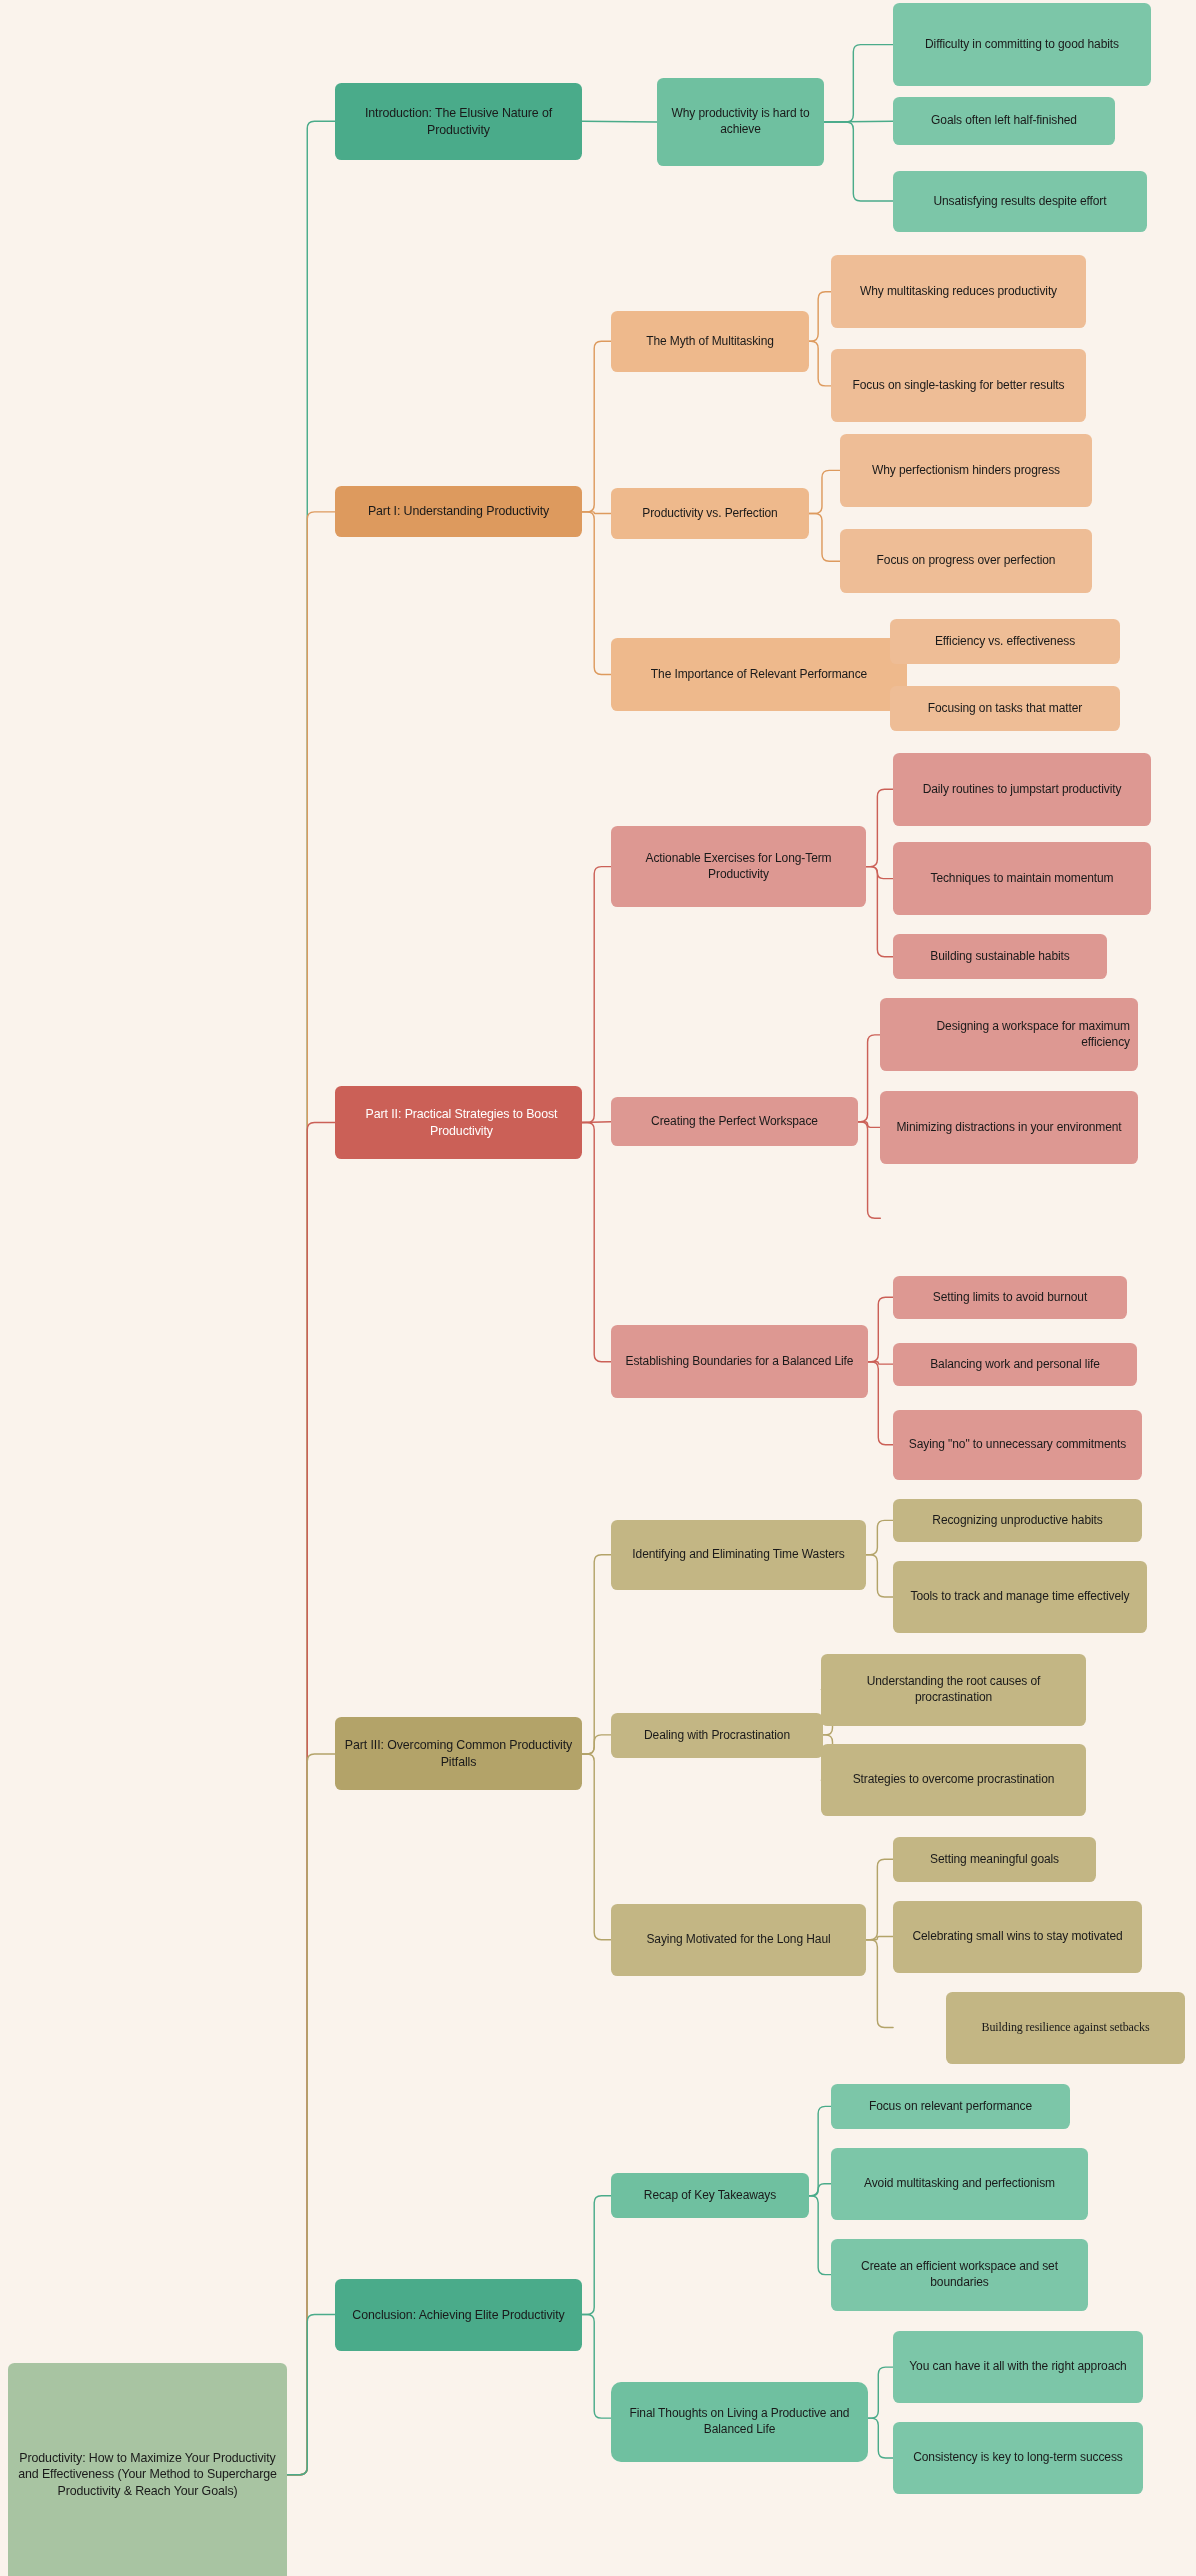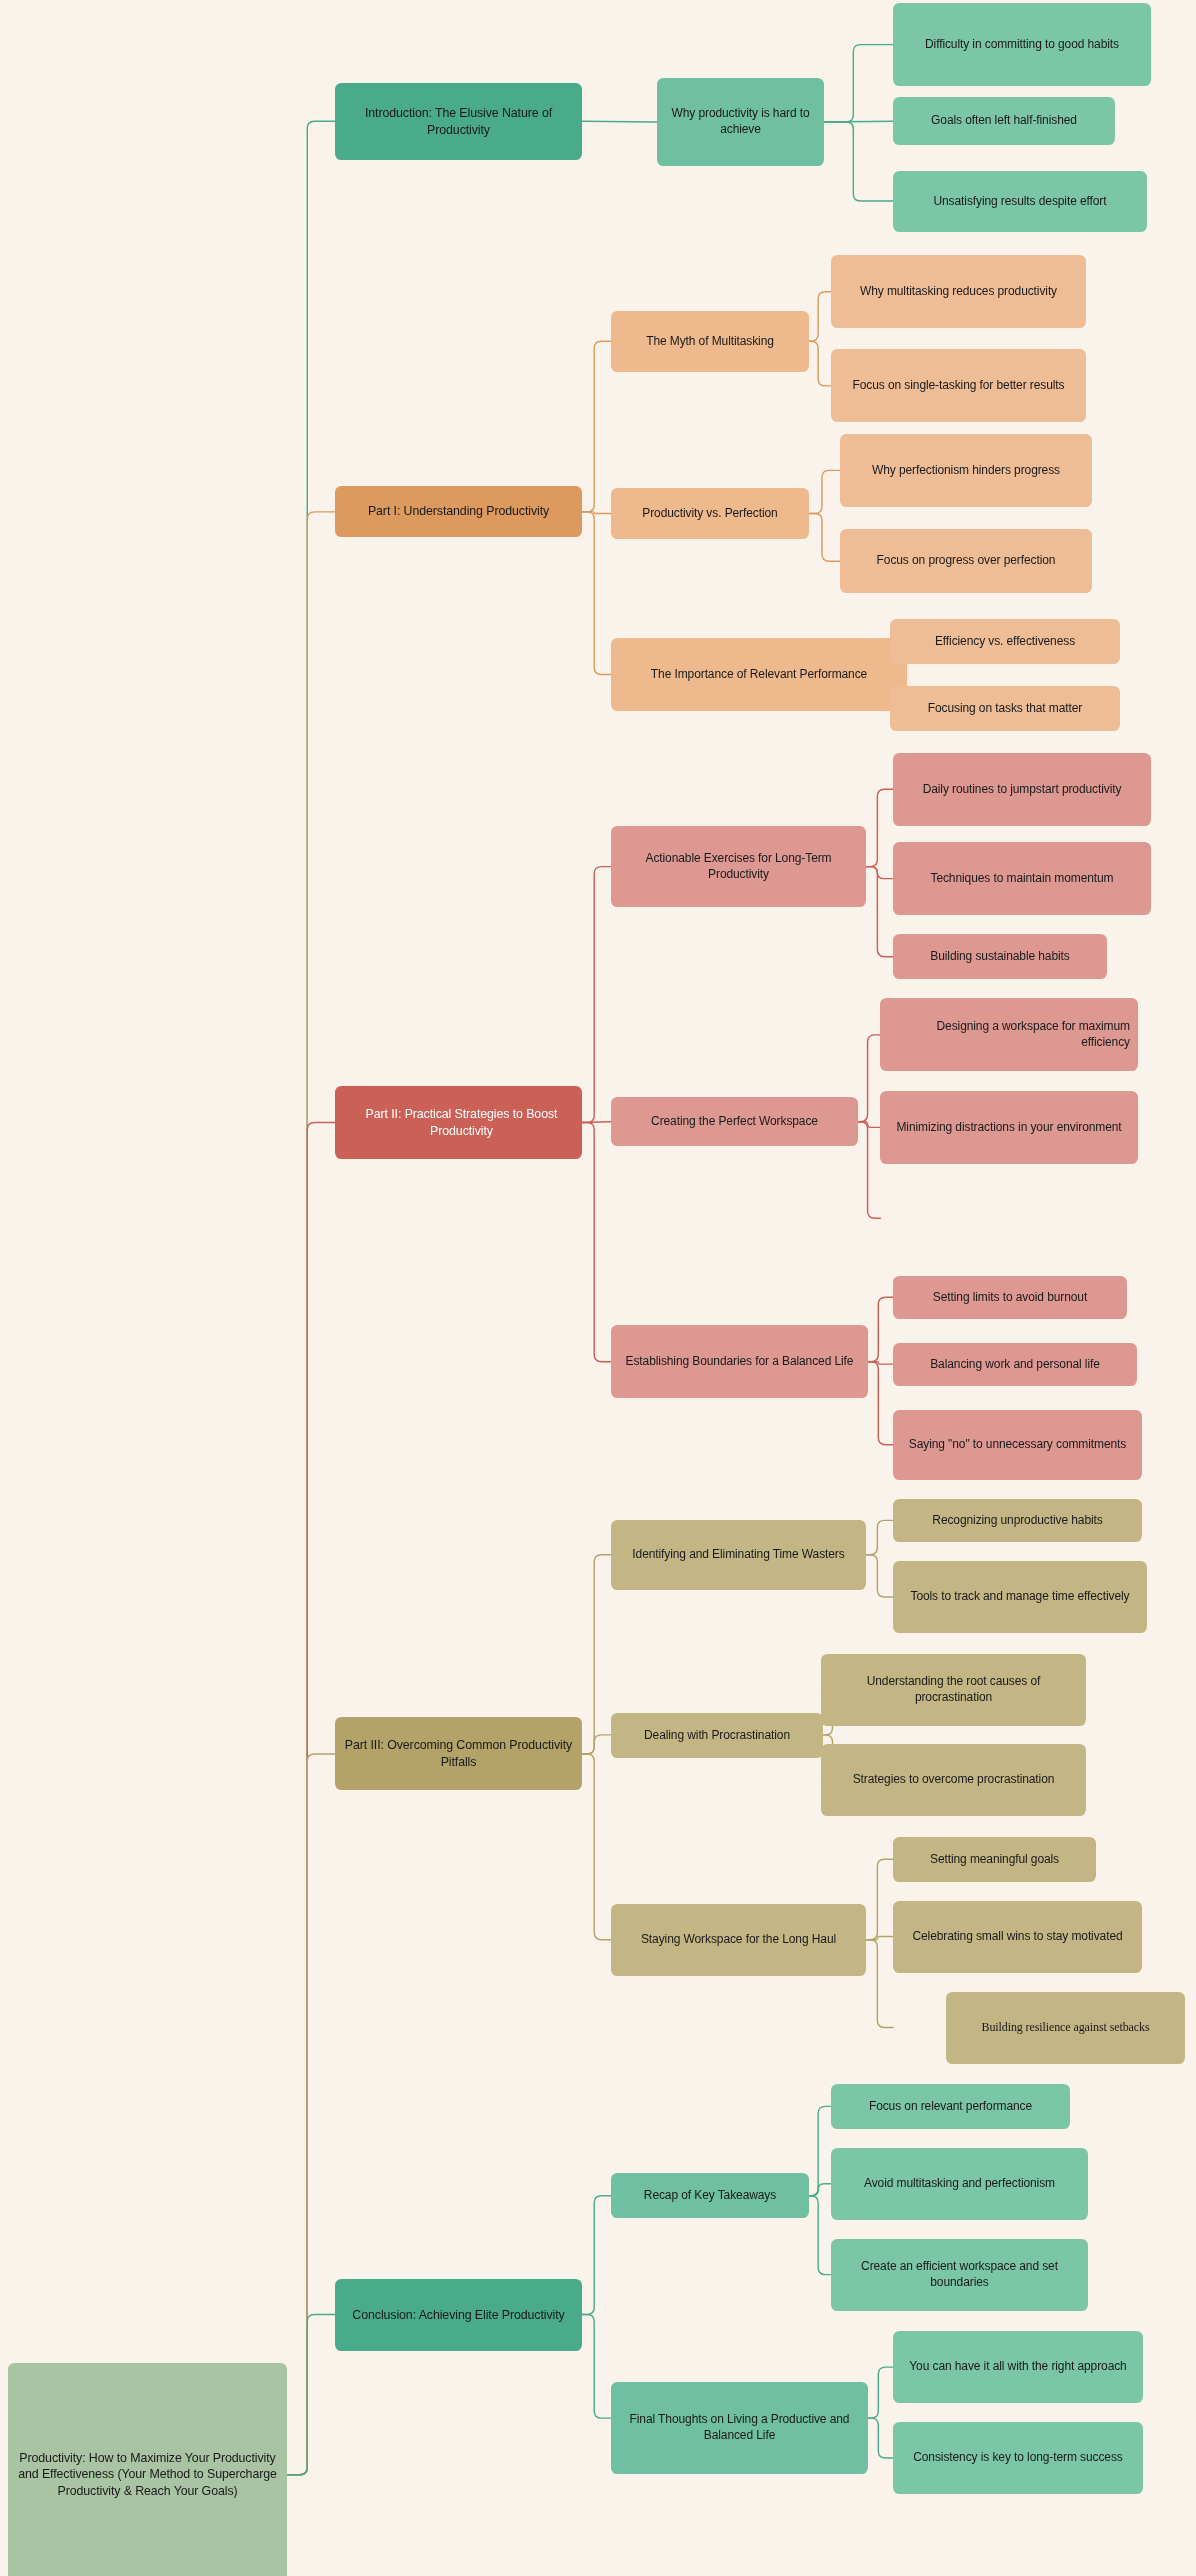--- a/index.html
+++ b/index.html
@@ -116,28 +116,28 @@
   <div class="node l3" style="left: 893px; top: 1343px; width: 244px; height: 43px; background: rgb(221, 152, 146);">Balancing work and personal life</div>
   <div class="node l3" style="left: 893px; top: 1410px; width: 249px; height: 70px; background: rgb(221, 152, 146);">Saying "no" to unnecessary commitments</div>
 
   <div class="node l1" style="left: 335px; top: 1717px; width: 247px; height: 73px; background: rgb(179, 163, 105);">Part III: Overcoming Common Productivity Pitfalls</div>
   <div class="node l2" style="left: 611px; top: 1520px; width: 255px; height: 70px; background: rgb(195, 182, 132);">Identifying and Eliminating Time Wasters</div>
   <div class="node l3" style="left: 893px; top: 1499px; width: 249px; height: 43px; background: rgb(195, 182, 132);">Recognizing unproductive habits</div>
   <div class="node l3" style="left: 893px; top: 1561px; width: 254px; height: 72px; background: rgb(195, 182, 132);">Tools to track and manage time effectively</div>
   <div class="node l2" style="left: 611px; top: 1713px; width: 212px; height: 45px; background: rgb(195, 182, 132);">Dealing with Procrastination</div>
   <div class="node l3" style="left: 821px; top: 1654px; width: 265px; height: 72px; background: rgb(195, 182, 132);">Understanding the root causes of procrastination</div>
   <div class="node l3" style="left: 821px; top: 1744px; width: 265px; height: 72px; background: rgb(195, 182, 132);">Strategies to overcome procrastination</div>
-  <div class="node l2" style="left: 611px; top: 1904px; width: 255px; height: 72px; background: rgb(195, 182, 132);">Staying Workspace for the Long Haul</div>
+  <div class="node l2" style="left: 611px; top: 1904px; width: 255px; height: 72px; background: rgb(195, 182, 132);">Saying Motivated for the Long Haul</div>
   <div class="node l3" style="left: 893px; top: 1837px; width: 203px; height: 45px; background: rgb(195, 182, 132);">Setting meaningful goals</div>
   <div class="node l3" style="left: 893px; top: 1901px; width: 249px; height: 72px; background: rgb(195, 182, 132);">Celebrating small wins to stay motivated</div>
   <div class="node l3" style="left: 946px; top: 1992px; width: 239px; height: 72px; background: rgb(195, 182, 132); font-family: Liberation Serif, serif;">Building resilience against setbacks</div>
 
   <div class="node l1" style="left: 335px; top: 2279px; width: 247px; height: 72px; background: rgb(74, 171, 138);">Conclusion: Achieving Elite Productivity</div>
   <div class="node l2" style="left: 611px; top: 2173px; width: 198px; height: 45px; background: rgb(111, 192, 160);">Recap of Key Takeaways</div>
   <div class="node l3" style="left: 831px; top: 2084px; width: 239px; height: 45px; background: rgb(124, 198, 168);">Focus on relevant performance</div>
   <div class="node l3" style="left: 831px; top: 2148px; width: 257px; height: 72px; background: rgb(124, 198, 168);">Avoid multitasking and perfectionism</div>
   <div class="node l3" style="left: 831px; top: 2239px; width: 257px; height: 72px; background: rgb(124, 198, 168);">Create an efficient workspace and set boundaries</div>
-  <div class="node l2" style="left: 611px; top: 2382px; width: 257px; height: 92px; background: rgb(111, 192, 160);">Final Thoughts on Living a Productive and Balanced Life</div>
+  <div class="node l2" style="left: 611px; top: 2382px; width: 257px; height: 80px; background: rgb(111, 192, 160); border-radius: 10px;">Final Thoughts on Living a Productive and Balanced Life</div>
   <div class="node l3" style="left: 893px; top: 2331px; width: 250px; height: 72px; background: rgb(124, 198, 168);">You can have it all with the right approach</div>
   <div class="node l3" style="left: 893px; top: 2422px; width: 250px; height: 72px; background: rgb(124, 198, 168);">Consistency is key to long-term success</div>
 
 </div>
 
 
 </body></html>

